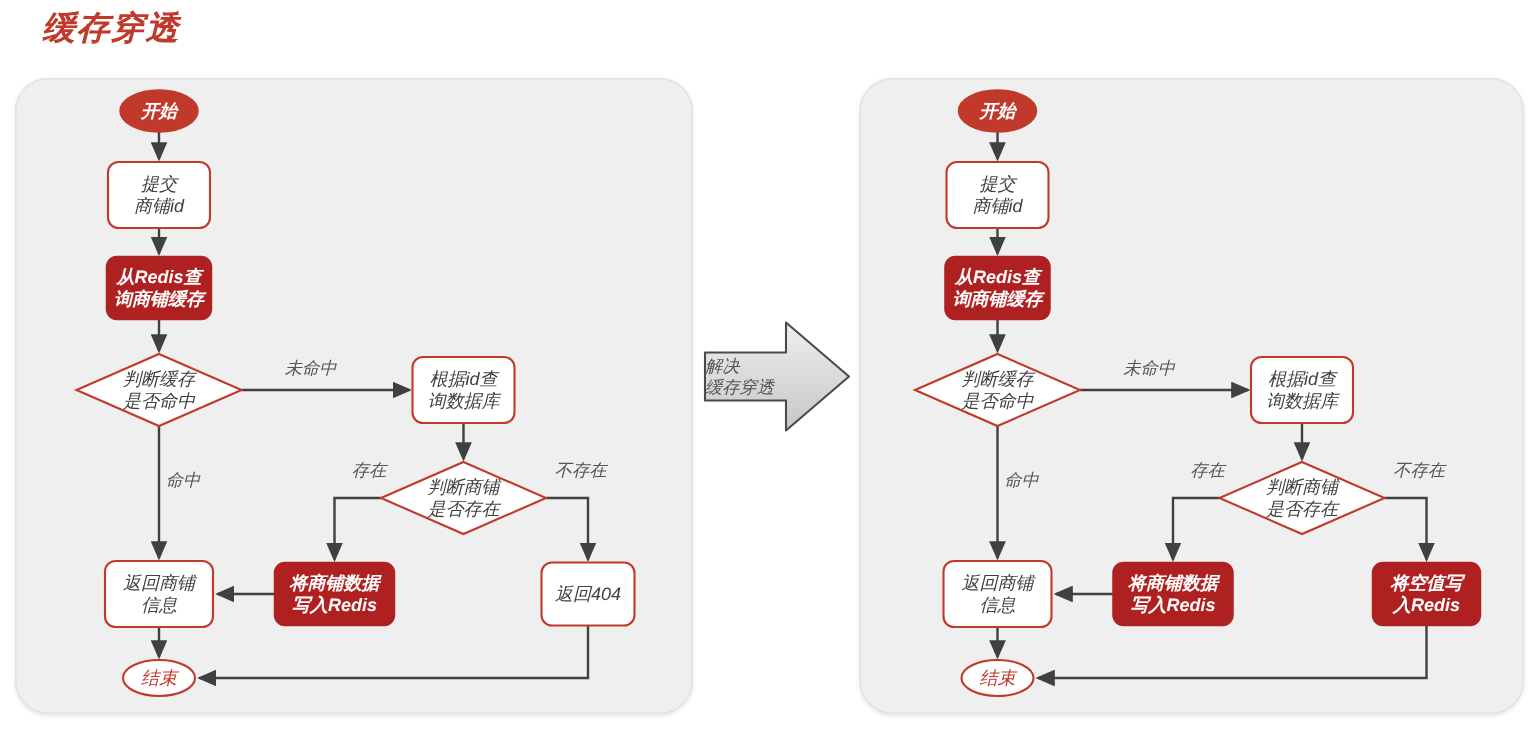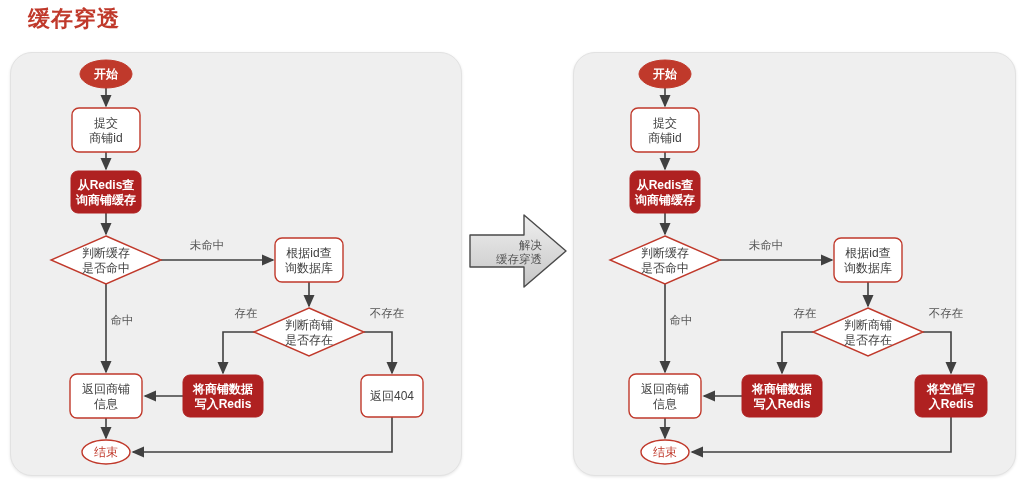--- a/index.html
+++ b/index.html
@@ -2,21 +2,21 @@
 <html><head>
 <meta charset="utf-8">
 <style>
   html, body {
     margin: 0; padding: 0;
     background: #ffffff;
     width: 1024px; height: 490px;
     font-family: "Liberation Sans", "DejaVu Sans", sans-serif;
     overflow: hidden;
   }
-  #root { position: relative; width: 844px; height: 490px; }
+  #root { position: relative; width: 844px; height: 490px; font-style: italic; }
 
   .page-title {
     position: absolute;
     left: 28px; top: 4px;
     font-size: 22px;
     font-weight: 700;
     color: #C0392B;
     letter-spacing: 1px;
     white-space: nowrap;
   }
@@ -31,21 +31,21 @@
   #panel-left  { left: 10px;  top: 52px; width: 450px; height: 422px; }
   #panel-right { left: 573px; top: 52px; width: 441px; height: 422px; }
 
   .flow-svg { position: absolute; left: 0; top: 0; }
 
   .big-arrow { position: absolute; left: 466px; top: 205px; width: 104px; height: 92px; }
   .big-arrow-label {
     position: absolute;
     left: 470px; top: 238px;
     width: 72px;
-    text-align: right;
+    text-align: left;
     font-size: 11.5px;
     line-height: 14px;
     color: #555555;
     white-space: pre-line;
   }
 
   
   text { font-family: "Liberation Sans", "DejaVu Sans", sans-serif; }
   .t-white { fill: #FFFFFF; font-size: 12px; font-weight: 700; }
   .t-dark  { fill: #404040; font-size: 12px; }

